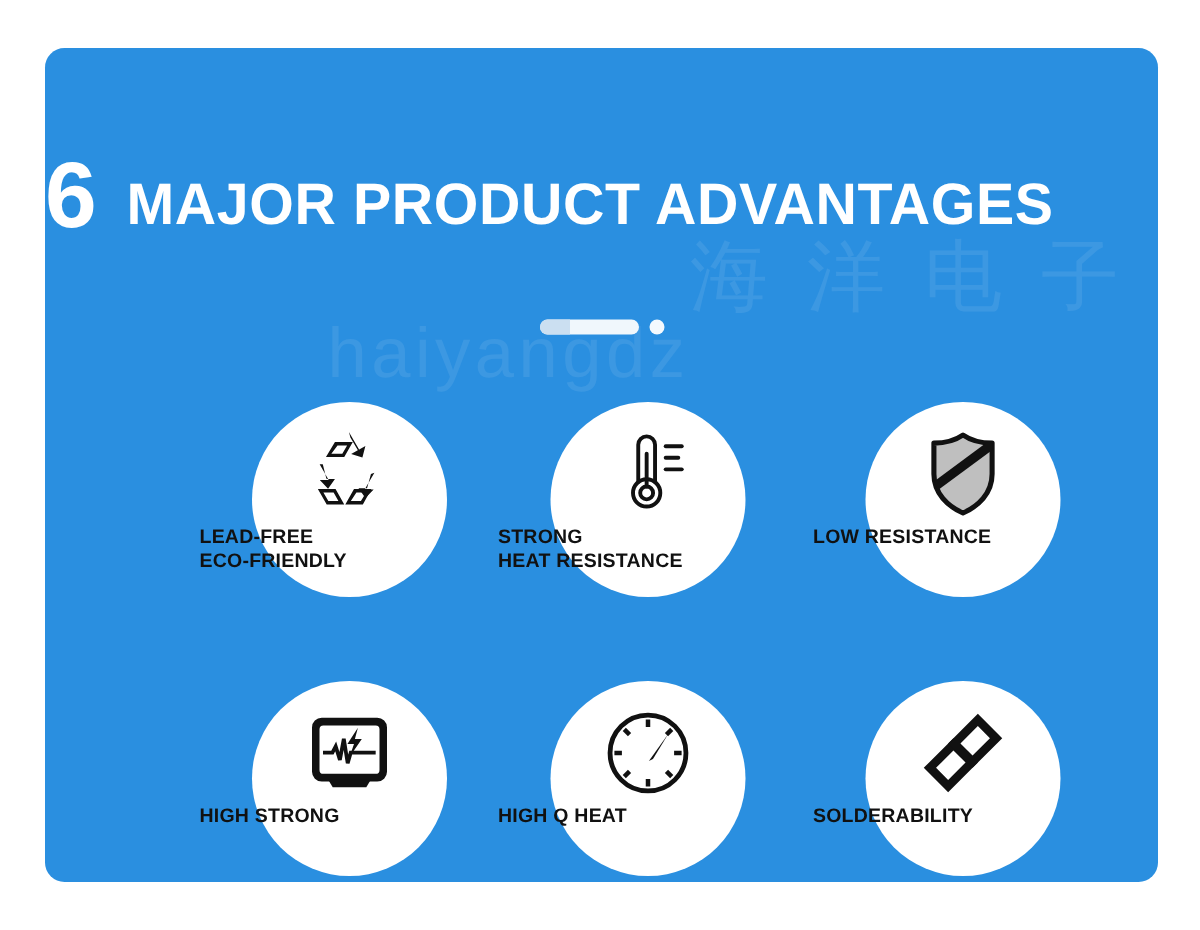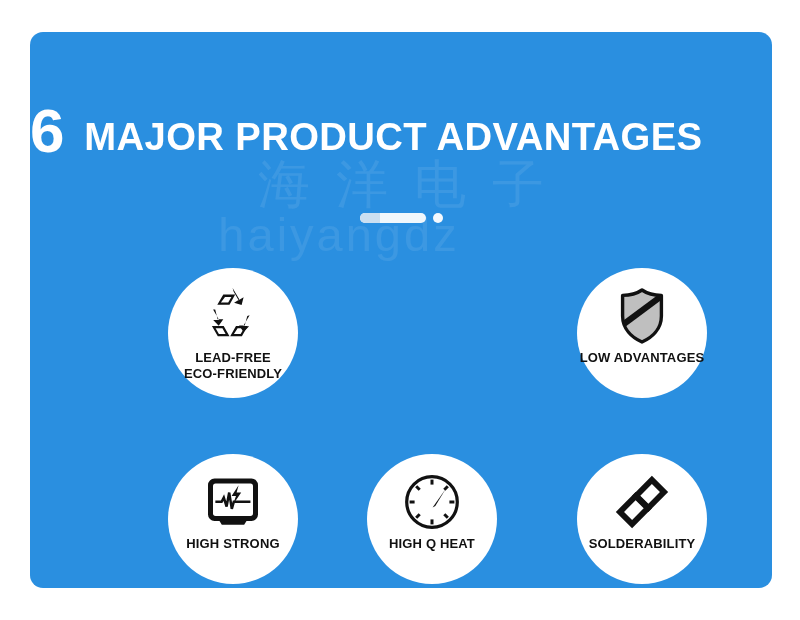--- a/index.html
+++ b/index.html
@@ -31,21 +31,21 @@
     width: 100%;
     height: 100%;
     pointer-events: none;
     user-select: none;
   }
   .wm-cn {
     position: absolute;
     left: 0;
     top: 118px;
     width: 742px;
-    text-align: center;
+    text-align: right;
     font-size: 52px;
     letter-spacing: 26px;
     text-indent: 26px;
     color: rgba(255,255,255,0.085);
     font-family: "DejaVu Sans", sans-serif;
     font-weight: 500;
   }
   .wm-en {
     position: absolute;
     left: 0;
@@ -136,21 +136,20 @@
     height: 62px;
     display: flex;
     align-items: center;
     justify-content: center;
   }
   .circle .label {
     position: absolute;
     left: -35px;
     top: 82px;
     width: 200px;
-    text-align: center;
     color: #111111;
     font-family: "Liberation Sans", sans-serif;
     font-weight: bold;
     font-size: 13px;
     line-height: 15.5px;
     letter-spacing: 0.15px;
     white-space: pre-line;
   }
   
   .r1 { top: 236px; }
@@ -188,36 +187,53 @@
           <path d="M10.9 41.0 L16.8 51.3 L28.5 51.3 L22.7 41.0 Z M14.6 43.3 L21.4 43.3 L24.6 49.0 L17.9 49.0 Z"></path>
           <path d="M48.6 30.2 L42.1 41.3 L48.1 41.3 L42.6 47.0 L38.0 40.5 L43.7 40.5 L46.3 31.0 Z"></path>
           <path d="M35.0 41.0 L46.6 41.0 L40.9 51.3 L29.2 51.3 Z M36.6 43.3 L32.9 49.0 L39.6 49.0 L43.1 43.3 Z"></path>
         </g>
       </svg>
     </div>
     <div class="label">LEAD-FREE
 ECO-FRIENDLY</div>
   </div>
 
+  <div class="circle r1 c2">
+    <div class="icon-wrap">
+      <svg width="60" height="62" viewBox="0 0 60 62" aria-hidden="true">
+        <g fill="none" stroke="#111111" stroke-width="2.6" stroke-linecap="round">
+          <path d="M23.5 36.2 V11.5 a5.6 5.6 0 0 1 11.2 0 V36.2"></path>
+          <circle cx="29.1" cy="43.6" r="9.1"></circle>
+          <circle cx="29.1" cy="43.6" r="4.3"></circle>
+          <path d="M29.1 39.3 V17.5"></path>
+          <path d="M41.8 12.5 H52.5"></path>
+          <path d="M41.8 20.2 H50.2"></path>
+          <path d="M41.8 27.9 H52.5"></path>
+        </g>
+      </svg>
+    </div>
+    <div class="label">STRONG
+HEAT RESISTANCE</div>
+  </div>
 
   <div class="circle r1 c3">
     <div class="icon-wrap">
       <svg width="58" height="62" viewBox="0 0 58 62" aria-hidden="true">
         <defs>
           <clipPath id="shieldClip">
             <path d="M29 5 C23 9.2 15.4 10.4 9.6 10.4 V31 C9.6 44 19 52.6 29 57 C39 52.6 48.4 44 48.4 31 V10.4 C42.6 10.4 35 9.2 29 5 Z"></path>
           </clipPath>
         </defs>
         <path d="M29 5 C23 9.2 15.4 10.4 9.6 10.4 V31 C9.6 44 19 52.6 29 57 C39 52.6 48.4 44 48.4 31 V10.4 C42.6 10.4 35 9.2 29 5 Z" fill="#bfbfbf" stroke="#111111" stroke-width="3.4" stroke-linejoin="round"></path>
         <g clip-path="url(#shieldClip)">
           <path d="M4 44 L50 10" stroke="#111111" stroke-width="6.2" fill="none"></path>
         </g>
       </svg>
     </div>
-    <div class="label">LOW ADVANTAGES</div>
+    <div class="label">LOW RESISTANCE</div>
   </div>
 
   <div class="circle r2 c1">
     <div class="icon-wrap">
       <svg width="62" height="60" viewBox="0 0 62 60" aria-hidden="true">
         <g fill="#111111">
           <path d="M12.5 6.5 h37 a6.5 6.5 0 0 1 6.5 6.5 v29.5 a6.5 6.5 0 0 1 -6.5 6.5 h-37 a6.5 6.5 0 0 1 -6.5 -6.5 v-29.5 a6.5 6.5 0 0 1 6.5 -6.5 Z
                    M13.6 11.6 a2.6 2.6 0 0 0 -2.6 2.6 v27.1 a2.6 2.6 0 0 0 2.6 2.6 h34.8 a2.6 2.6 0 0 0 2.6 -2.6 v-27.1 a2.6 2.6 0 0 0 -2.6 -2.6 Z"></path>
           <path d="M16.6 47.5 h28.8 l-3.2 5.3 h-22.4 Z"></path>
         </g>

